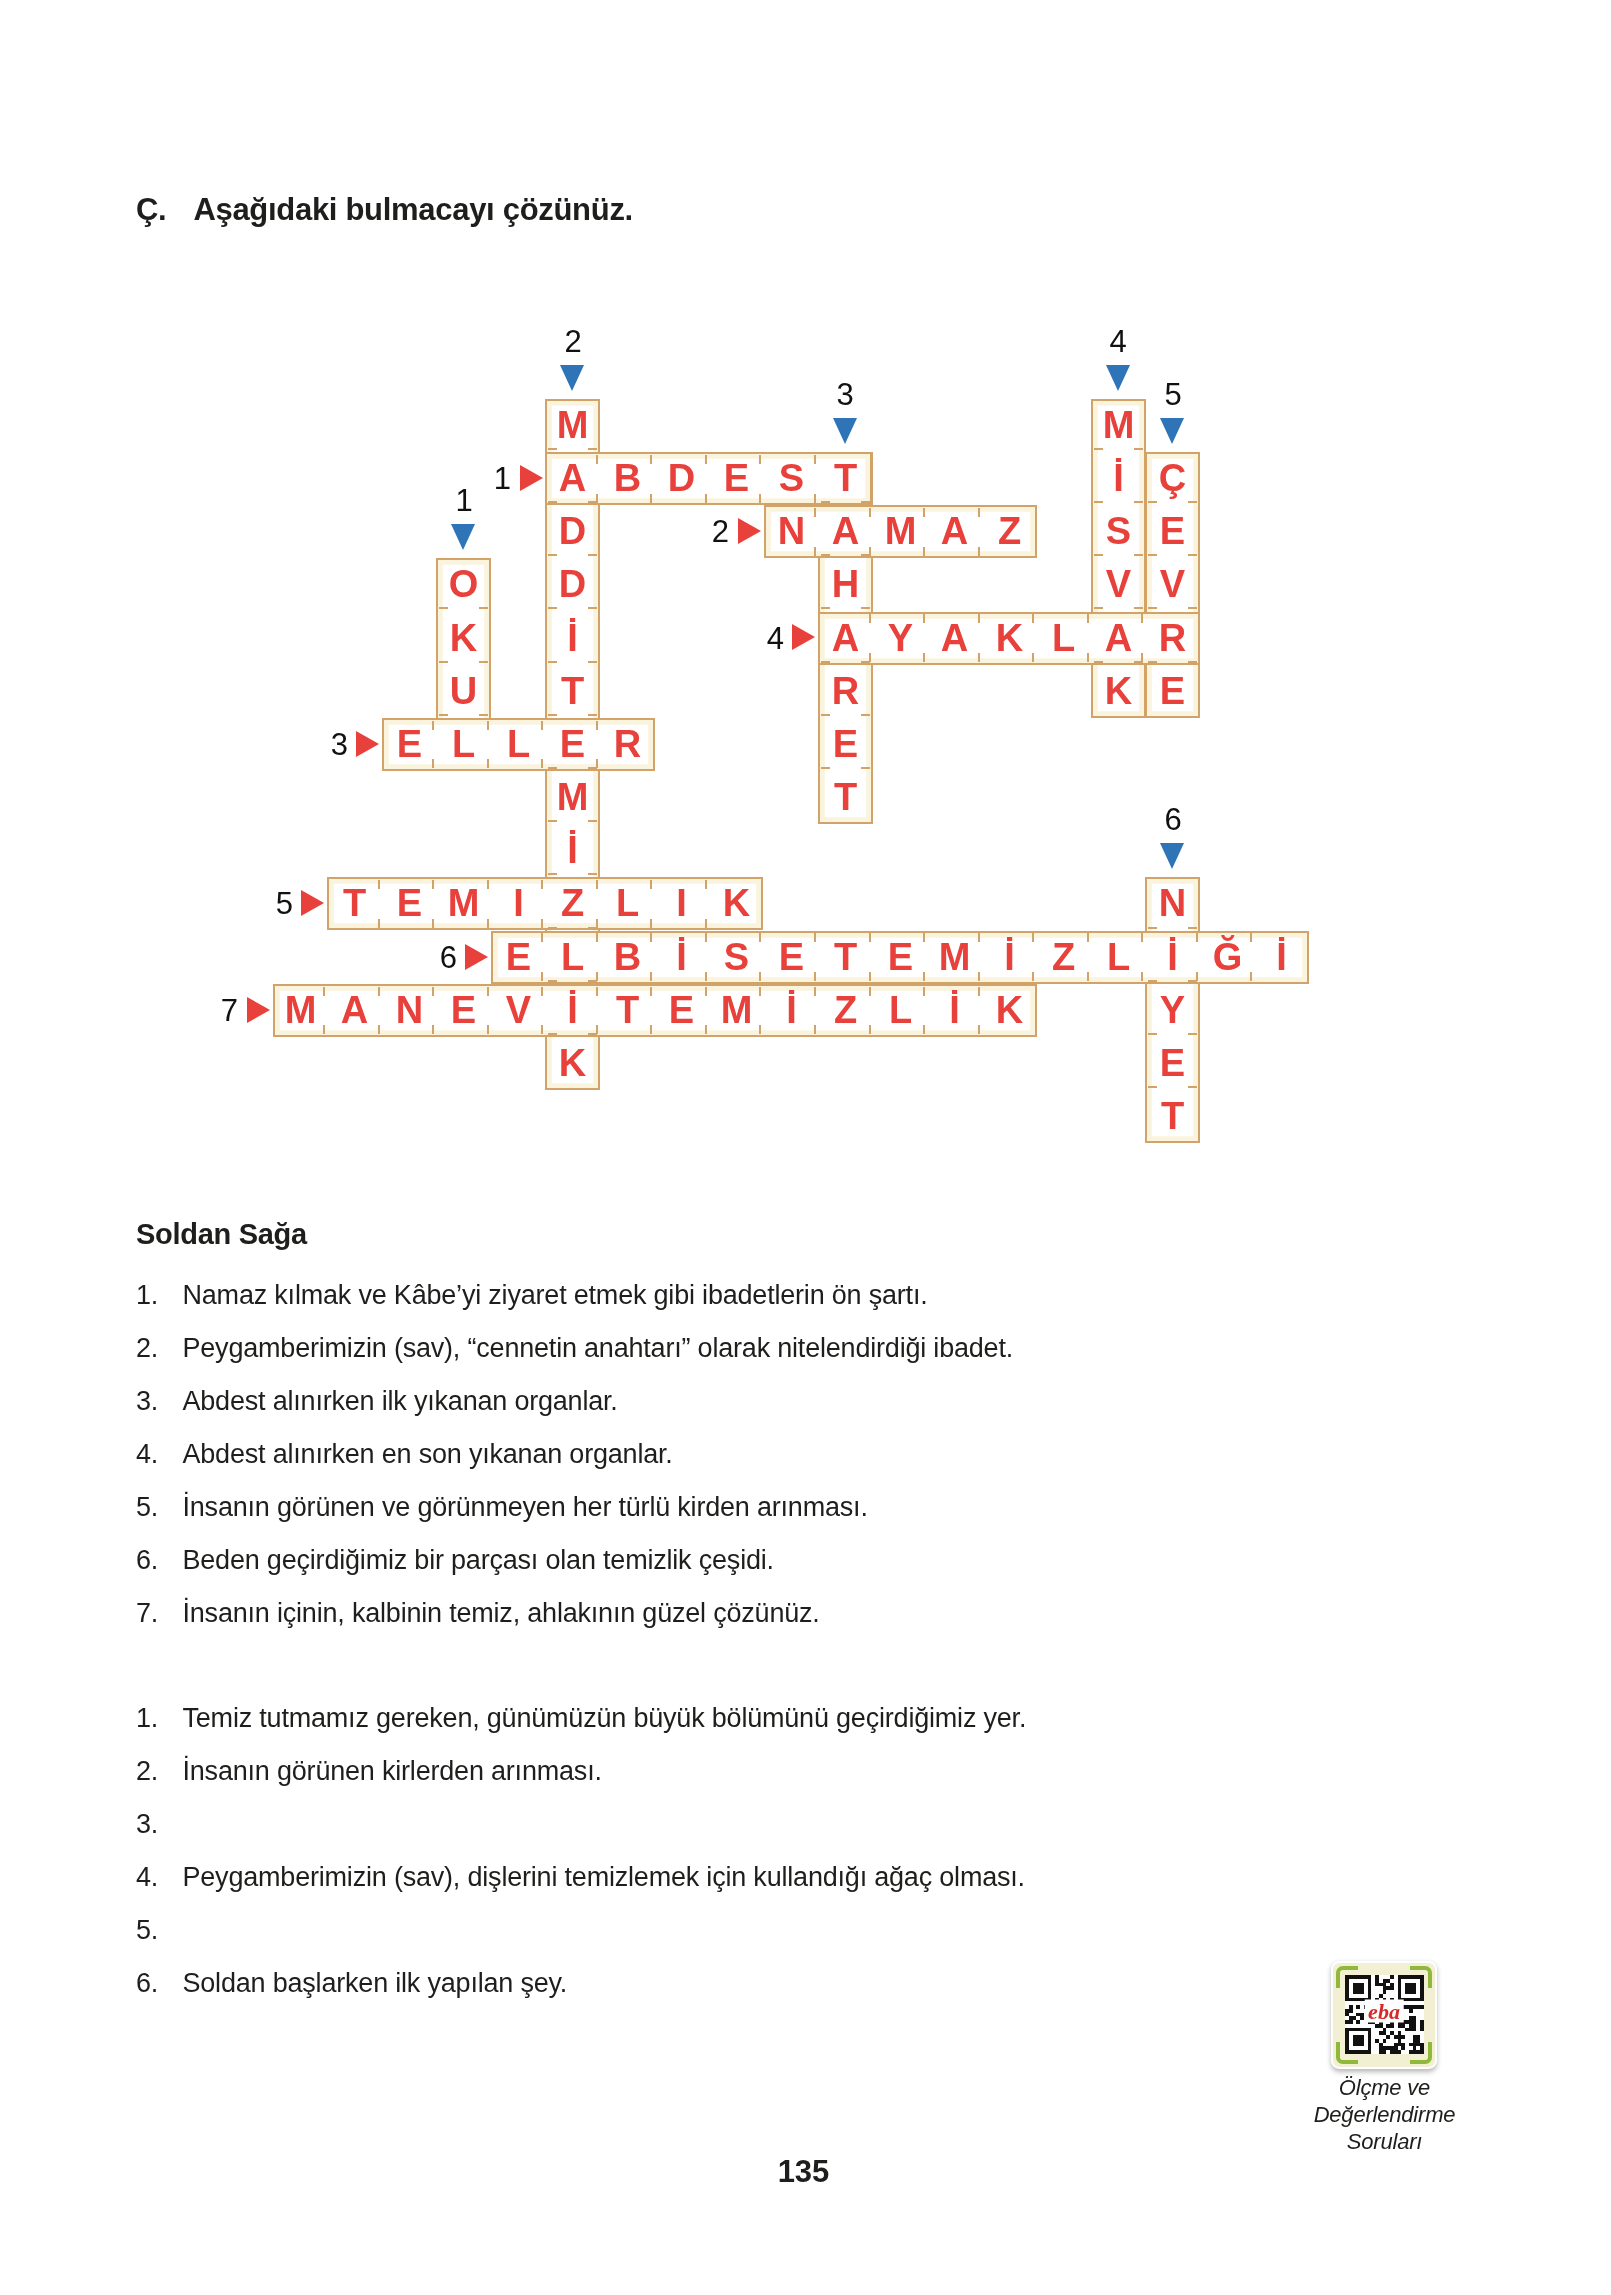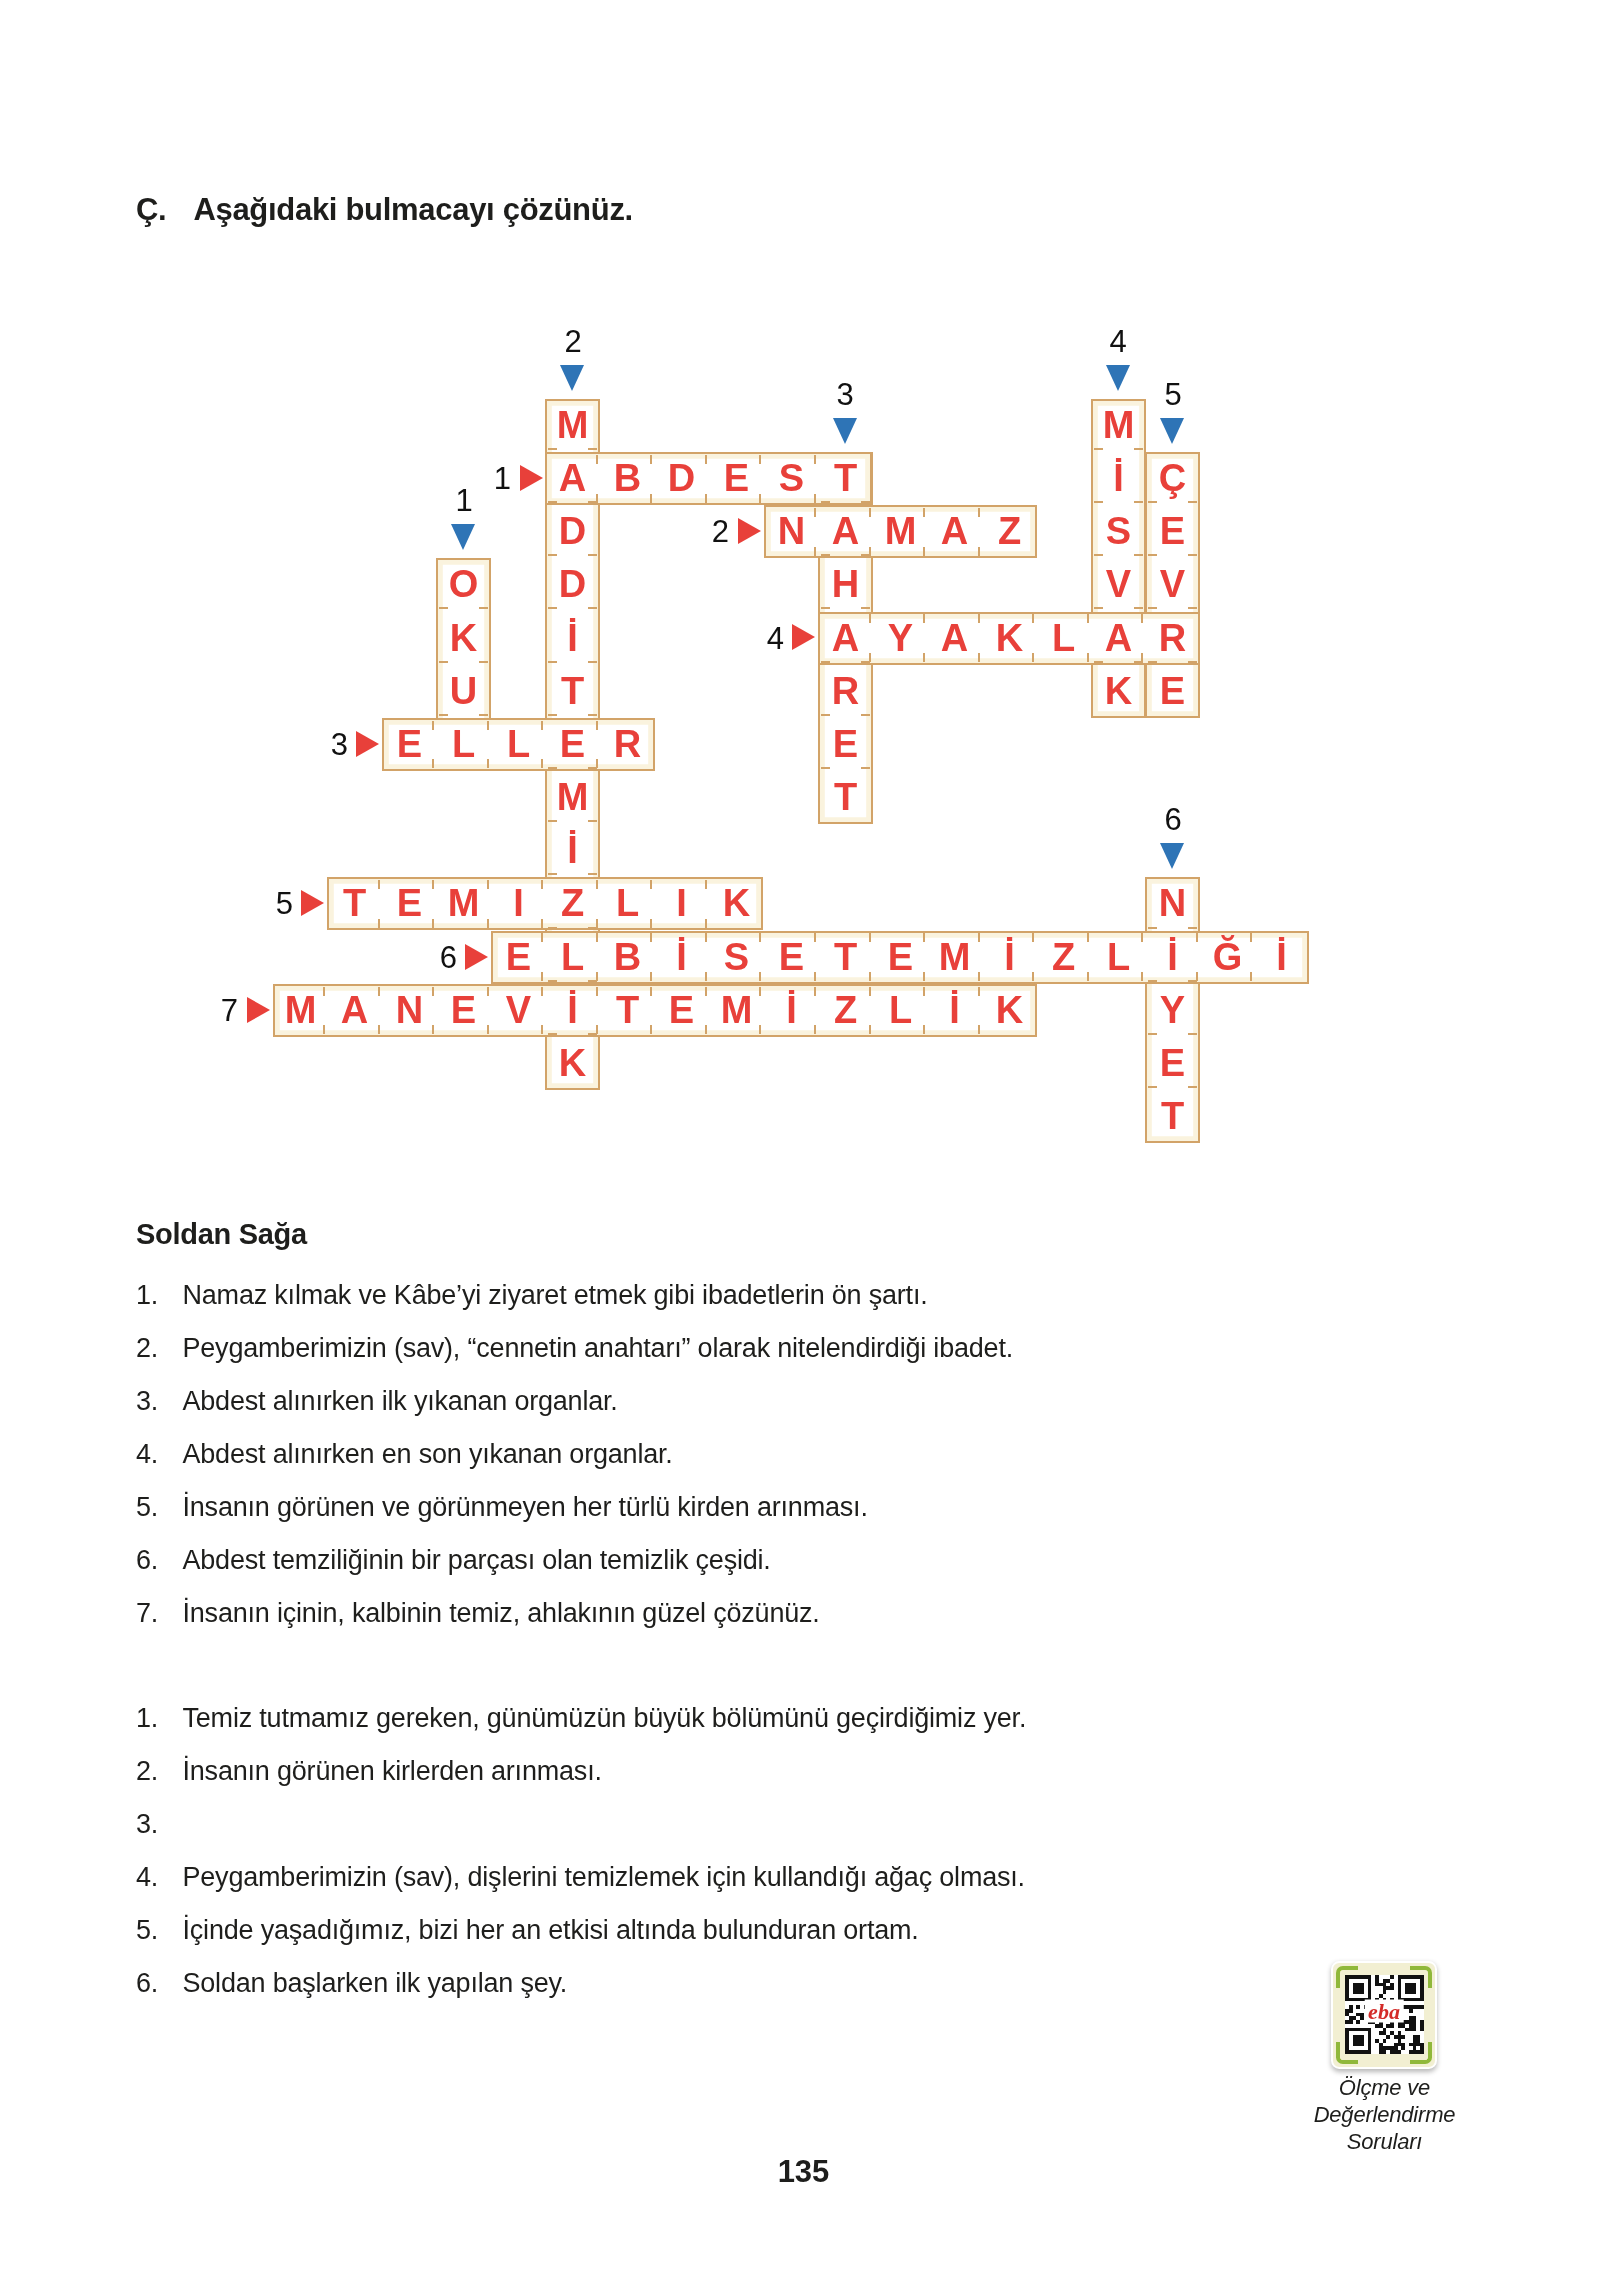--- a/index.html
+++ b/index.html
@@ -383,21 +383,21 @@
       <div class="clue">
           <span class="clue-num">4.</span>
           <span class="clue-text">Abdest alınırken en son yıkanan organlar.</span>
         </div>
       <div class="clue">
           <span class="clue-num">5.</span>
           <span class="clue-text">İnsanın görünen ve görünmeyen her türlü kirden arınması.</span>
         </div>
       <div class="clue">
           <span class="clue-num">6.</span>
-          <span class="clue-text">Abdest temziliğinin bir parçası olan temizlik çeşidi.</span>
+          <span class="clue-text">Beden geçirdiğimiz bir parçası olan temizlik çeşidi.</span>
         </div>
       <div class="clue">
           <span class="clue-num">7.</span>
           <span class="clue-text">İnsanın içinin, kalbinin temiz, ahlakının güzel çözünüz.</span>
         </div>
     </div>
   </section>
 
   <section class="clue-section" style="top:1692px;">
     <div>
@@ -411,21 +411,20 @@
         </div>
       <div class="clue">
           <span class="clue-num">3.</span>
         </div>
       <div class="clue">
           <span class="clue-num">4.</span>
           <span class="clue-text">Peygamberimizin (sav), dişlerini temizlemek için kullandığı ağaç olması.</span>
         </div>
       <div class="clue">
           <span class="clue-num">5.</span>
-          <span class="clue-text">İçinde yaşadığımız, bizi her an etkisi altında bulunduran ortam.</span>
         </div>
       <div class="clue">
           <span class="clue-num">6.</span>
           <span class="clue-text">Soldan başlarken ilk yapılan şey.</span>
         </div>
     </div>
   </section>
 
   <div class="qr-card">
     <div class="qr-corner tl"></div>

